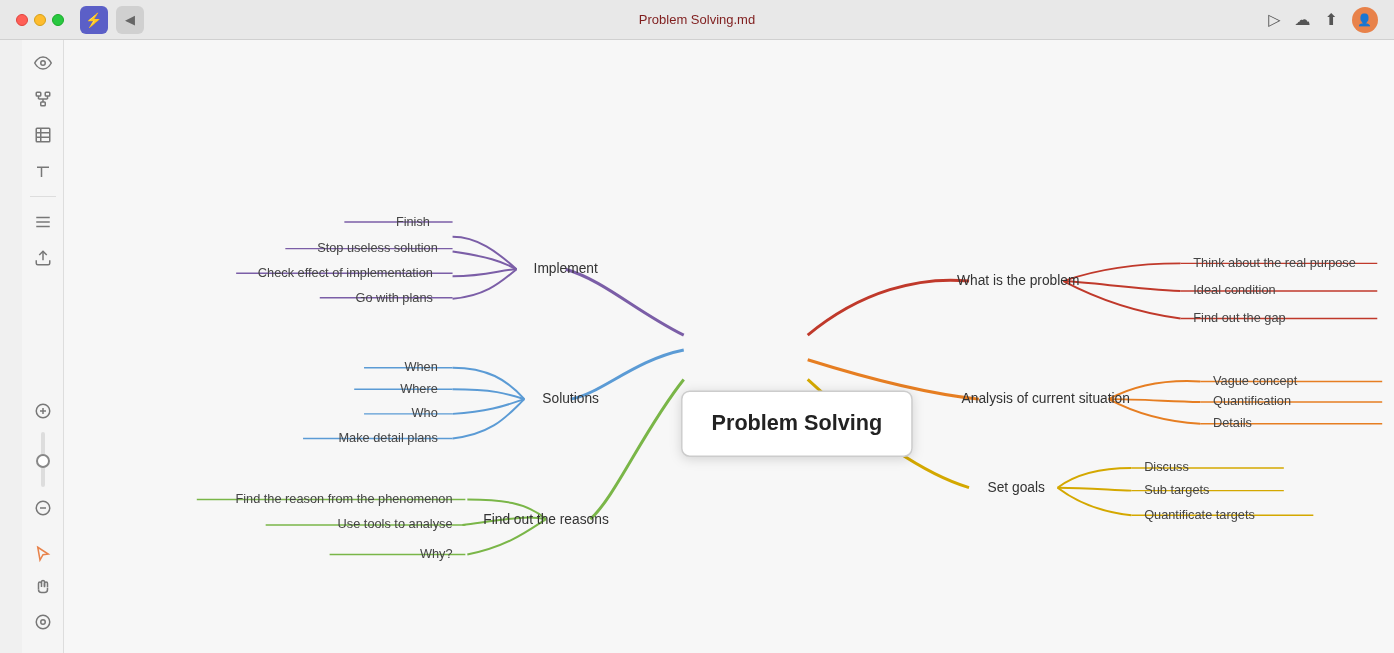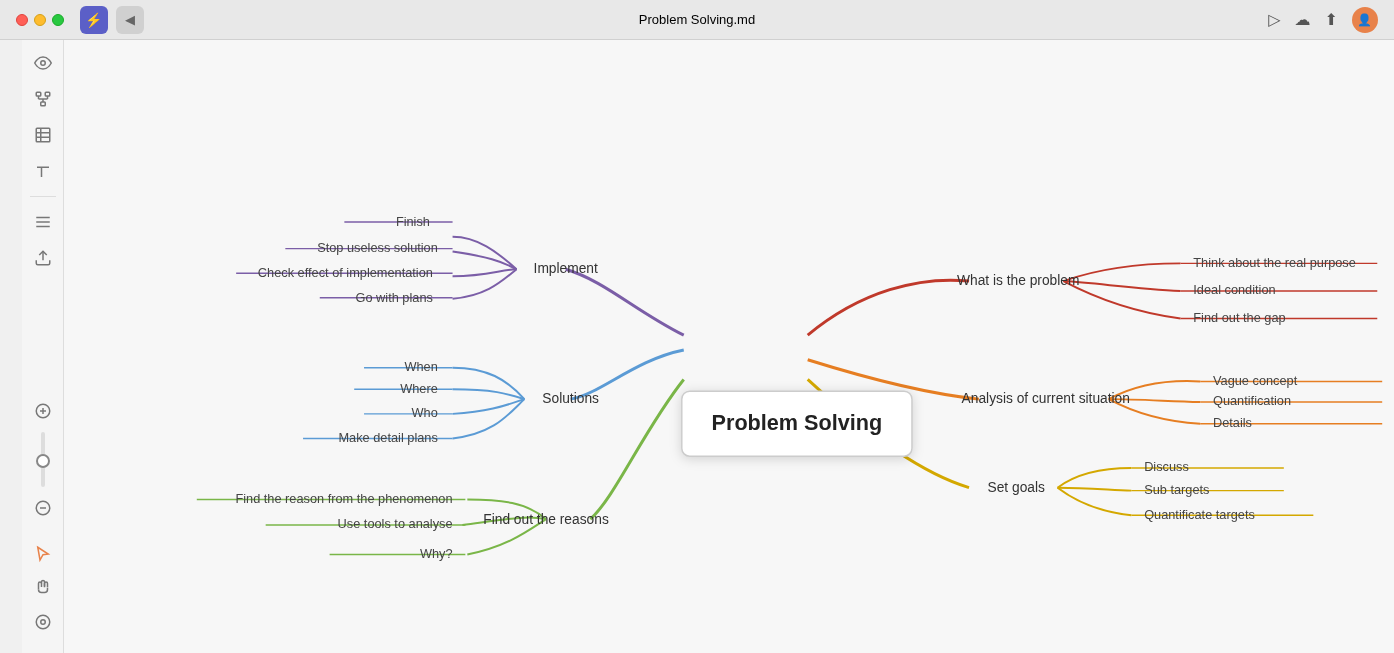--- a/index.html
+++ b/index.html
@@ -59,21 +59,21 @@
       align-items: center;
       justify-content: center;
       font-size: 13px;
       color: #666;
     }
     .titlebar-title {
       position: absolute;
       left: 50%;
       transform: translateX(-50%);
       font-size: 13px;
-      color: #000000;
+      color: #7f1d1d;
       font-weight: 500;
     }
     .titlebar-right {
       display: flex;
       align-items: center;
       gap: 14px;
     }
     .titlebar-btn {
       color: #555;
       font-size: 16px;

